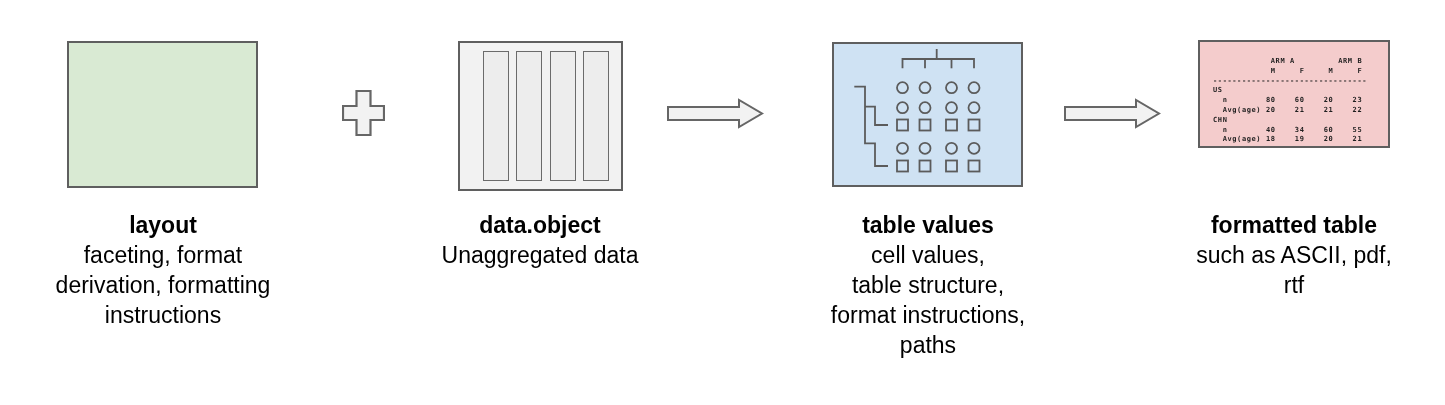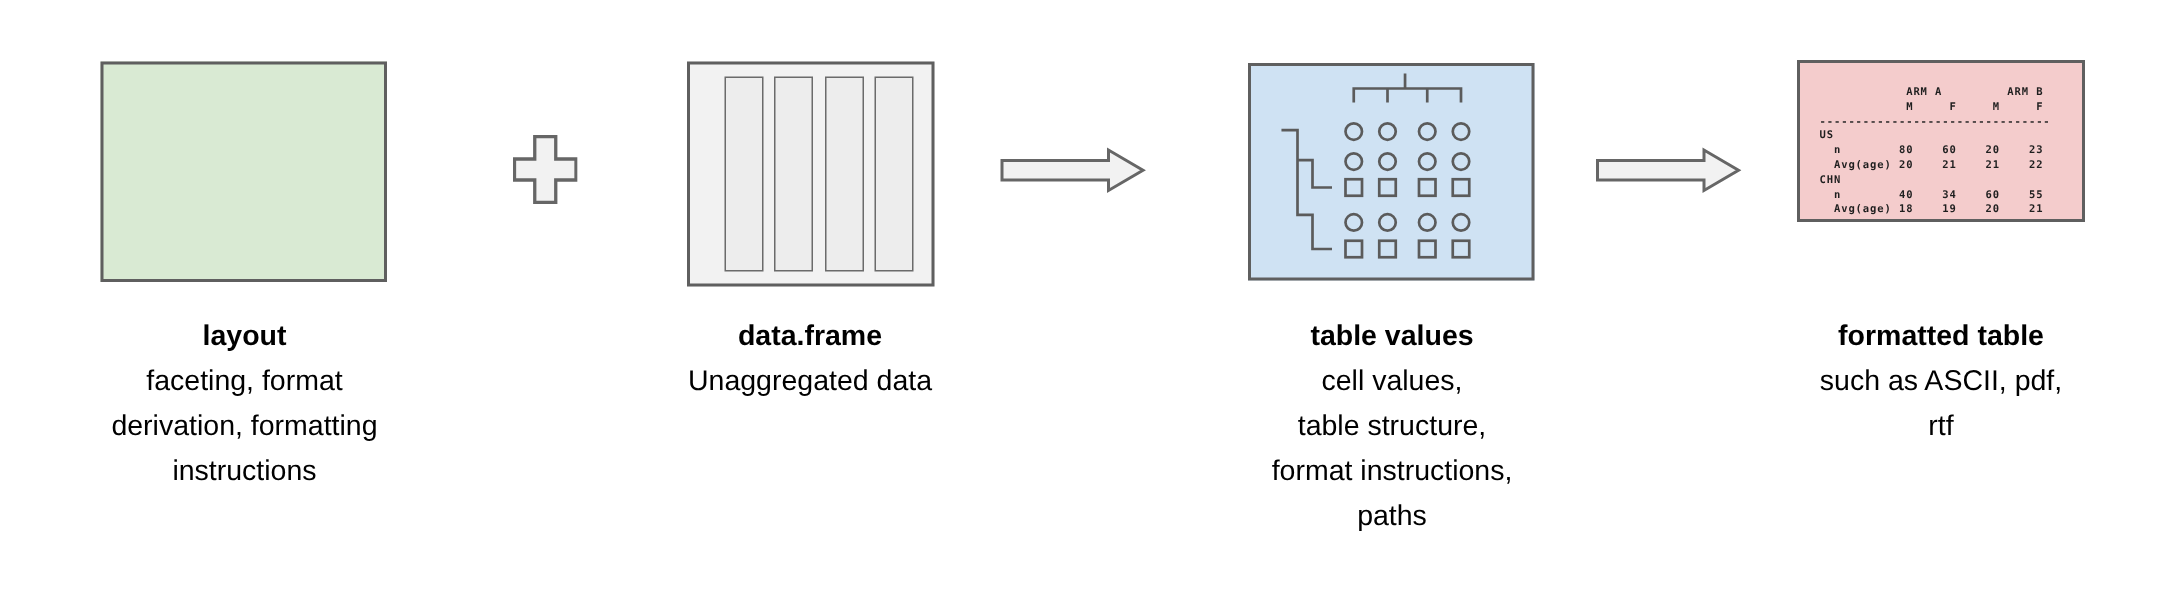--- a/index.html
+++ b/index.html
@@ -12,21 +12,21 @@
           border:1.8px solid #6b6b6b;box-sizing:border-box;}
   #tableobj-box{left:832px;top:42px;width:191px;height:145px;background:#cfe2f3;}
   #ascii-box{left:1198px;top:40px;width:192px;height:108px;background:#f4cccc;}
   #ascii-box pre{margin:0;padding:15px 0 0 13px;font-family:"DejaVu Sans Mono",monospace;
           font-size:7px;line-height:9.8px;letter-spacing:0.6px;font-weight:bold;color:#1f1f1f;
           white-space:pre;}
   .op{position:absolute;}
   #plus-op{left:342px;top:90px;}
   #arrow-op-1{left:666px;top:98px;}
   #arrow-op-2{left:1063px;top:98px;}
-  .caption{position:absolute;top:210px;text-align:center;font-size:19px;line-height:30px;}
+  .caption{position:absolute;top:210px;text-align:center;font-size:23px;line-height:30px;}
   .caption .title{font-weight:bold;}
   #caption-layout{left:13px;width:300px;}
   #caption-dataframe{left:385px;width:310px;}
   #caption-tableobj{left:763px;width:330px;}
   #caption-formatted{left:1139px;width:310px;}
   .schematic{position:absolute;left:0;top:0;}
 </style>
 </head>
 <body>
 
@@ -104,21 +104,21 @@
   </div>
 
   <div class="caption" id="caption-layout">
     <div class="title">layout</div>
     <div>faceting, format</div>
     <div>derivation, formatting</div>
     <div>instructions</div>
   </div>
 
   <div class="caption" id="caption-dataframe">
-    <div class="title">data.frame</div>
+    <div class="title">data.object</div>
     <div>Unaggregated data</div>
   </div>
 
   <div class="caption" id="caption-tableobj">
     <div class="title">table values</div>
     <div>cell values,</div>
     <div>table structure,</div>
     <div>format instructions,</div>
     <div>paths</div>
   </div>

